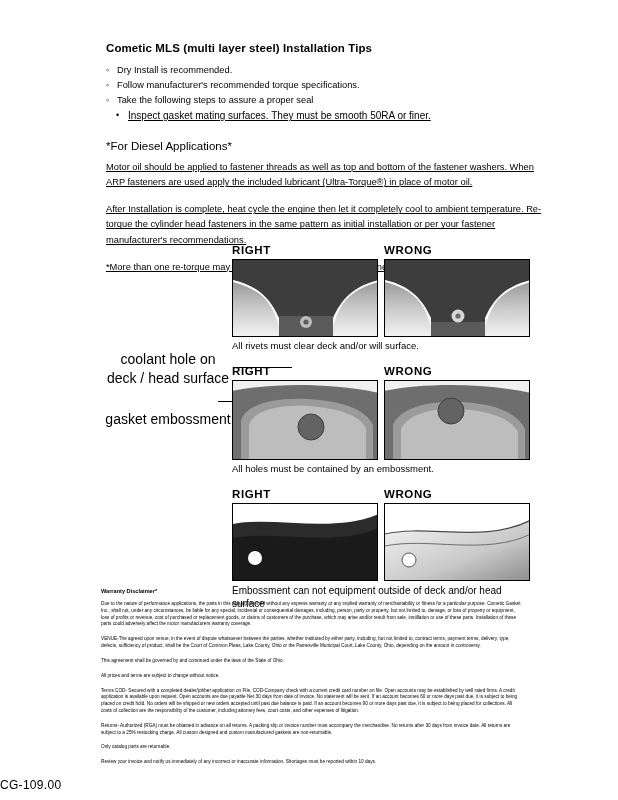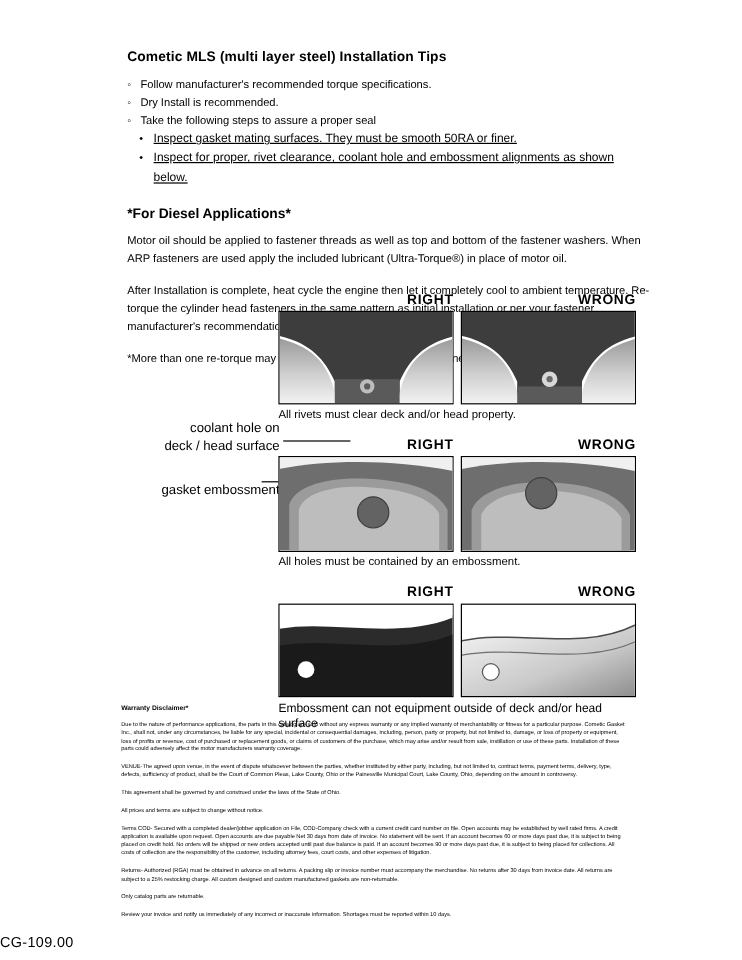--- a/index.html
+++ b/index.html
@@ -67,48 +67,49 @@
   }
   ul.sub > li::before {
     content: "\2022";
     position: absolute;
     left: 0;
     top: 0;
     font-size: 9px;
   }
   h2.subtitle {
     font-size: 11.5px;
-    font-weight: bold;
+    font-weight: normal;
     margin: 16px 0 8px 0;
   }
   p.para {
     font-size: 9.3px;
     line-height: 1.62;
     margin: 0 0 12px 0;
+    text-decoration: underline;
   }
   p.para.tight { margin-bottom: 0; }
 
   
   .figures {
     position: absolute;
     left: 232px;
     top: 228px;
     width: 298px;
   }
   .fig-row {
     display: flex;
     gap: 6px;
   }
   .fig-head {
     display: flex;
     gap: 6px;
   }
   .fig-label {
     width: 146px;
-    text-align: right;
+    text-align: left;
     font-size: 11.5px;
     font-weight: bold;
     letter-spacing: 0.6px;
     padding-bottom: 3px;
   }
   .fig-box {
     width: 146px;
     height: 76px;
     border: 1px solid #000;
     position: relative;
@@ -122,22 +123,22 @@
     line-height: 1.35;
   }
   .caption.big { font-size: 10px; }
 
   
   .callouts {
     position: absolute;
     left: 103px;
     top: 334px;
     width: 130px;
-    text-align: right;
-    font-size: 11px;
+    text-align: center;
+    font-size: 14px;
     line-height: 1.35;
   }
   .callout-line {
     position: absolute;
     background: #000;
     height: 1px;
   }
 
   
   .warranty {
@@ -169,27 +170,26 @@
 </style>
 </head>
 <body>
 
 <div class="page">
 
   <div class="content">
     <h1 class="title">Cometic MLS (multi layer steel) Installation Tips</h1>
 
     <ul class="bullets">
+      <li>Dry Install is recommended.</li>
       <li>Follow manufacturer's recommended torque specifications.</li>
-      <li>Dry Install is recommended.</li>
       <li>Take the following steps to assure a proper seal</li>
     </ul>
     <ul class="sub">
       <li>Inspect gasket mating surfaces.  They must be smooth 50RA or finer.</li>
-      <li>Inspect for proper, rivet clearance, coolant hole and embossment alignments as shown below.</li>
     </ul>
 
     <h2 class="subtitle">*For Diesel Applications*</h2>
     <p class="para">Motor oil should be applied to fastener threads as well as top and bottom of the fastener washers.  When ARP fasteners are used apply the included lubricant (Ultra-Torque®) in place of motor oil.</p>
     <p class="para">After Installation is complete, heat cycle the engine then let it completely cool to ambient temperature. Re-torque the cylinder head fasteners in the same pattern as initial installation or per your fastener manufacturer's recommendations.</p>
     <p class="para tight">*More than one re-torque may be required to achieve proper fastener stretch*</p>
   </div>
 
   <div class="callouts">
     <div>coolant hole on</div>
@@ -238,21 +238,21 @@
           <rect x="0" y="0" width="146" height="76" fill="#ffffff"></rect>
           <path d="M0,0 L146,0 L146,20 C120,26 108,40 100,58 L100,76 L46,76 L46,58 C38,40 26,26 0,20 Z" fill="#3d3d3d"></path>
           <path d="M0,22 C30,30 42,44 48,76 L0,76 Z" fill="url(#g1b)"></path>
           <path d="M146,22 C116,30 104,44 98,76 L146,76 Z" fill="url(#g1b)"></path>
           <rect x="46" y="62" width="54" height="14" fill="#5a5a5a"></rect>
           <circle cx="73" cy="56" r="6.5" fill="#d8d8d8"></circle>
           <circle cx="73" cy="56" r="2.6" fill="#6a6a6a"></circle>
         </svg>
       </div>
     </div>
-    <div class="caption">All rivets must clear deck and/or head property.</div>
+    <div class="caption">All rivets must clear deck and/or will surface.</div>
 
     <div class="fig-head">
       <div class="fig-label">RIGHT</div>
       <div class="fig-label">WRONG</div>
     </div>
     <div class="fig-row">
       <div class="fig-box tall">
         <svg width="146" height="78" viewBox="0 0 146 78">
           <rect x="0" y="0" width="146" height="78" fill="#f0f0f0"></rect>
           <path d="M-10,12 C30,2 96,0 156,14 L156,78 L-10,78 Z" fill="#6e6e6e"></path>

